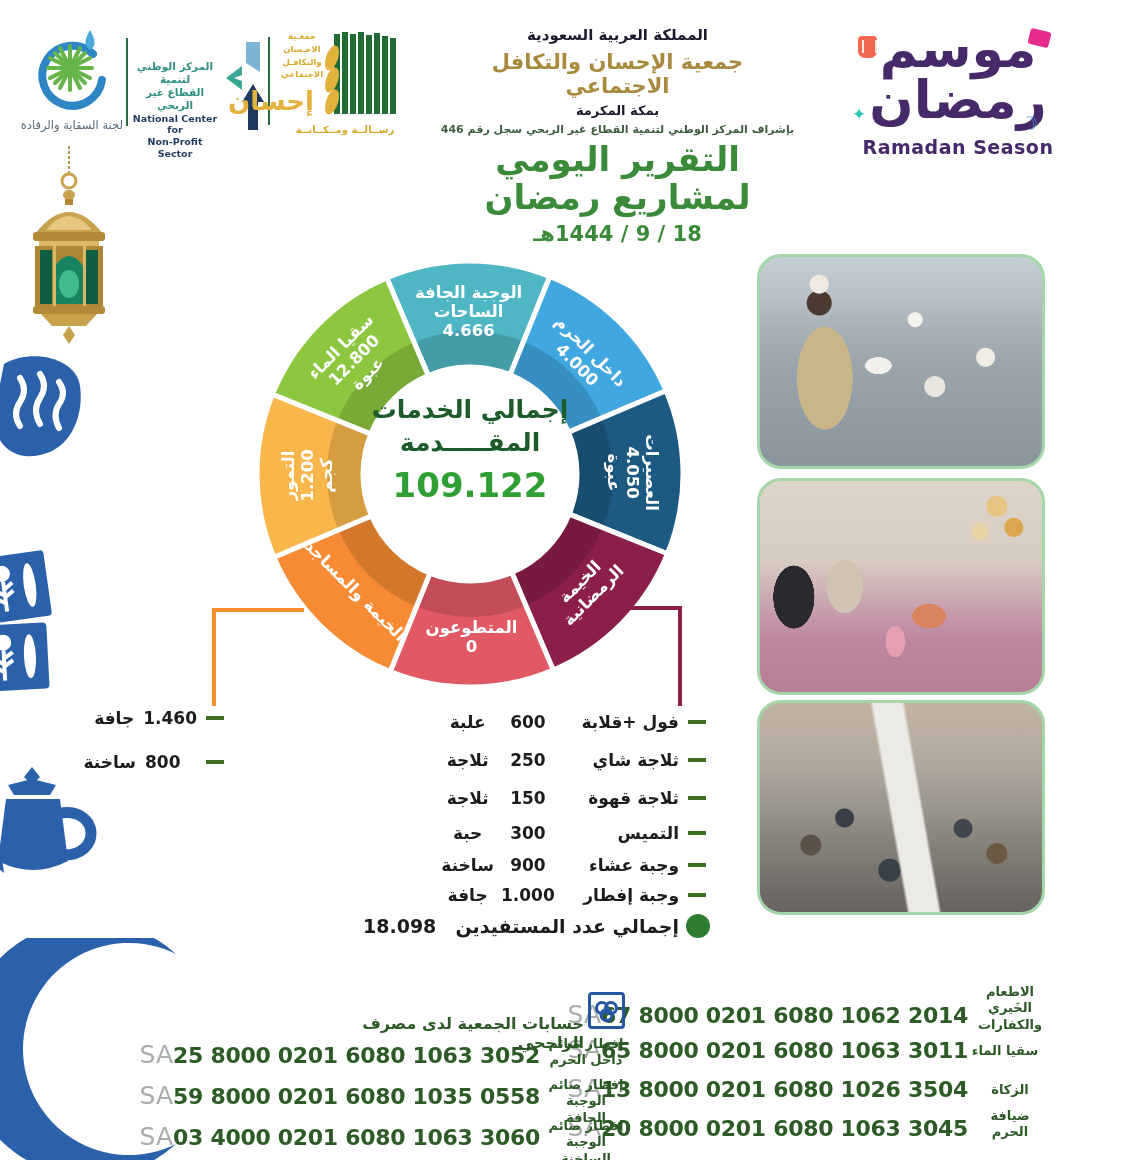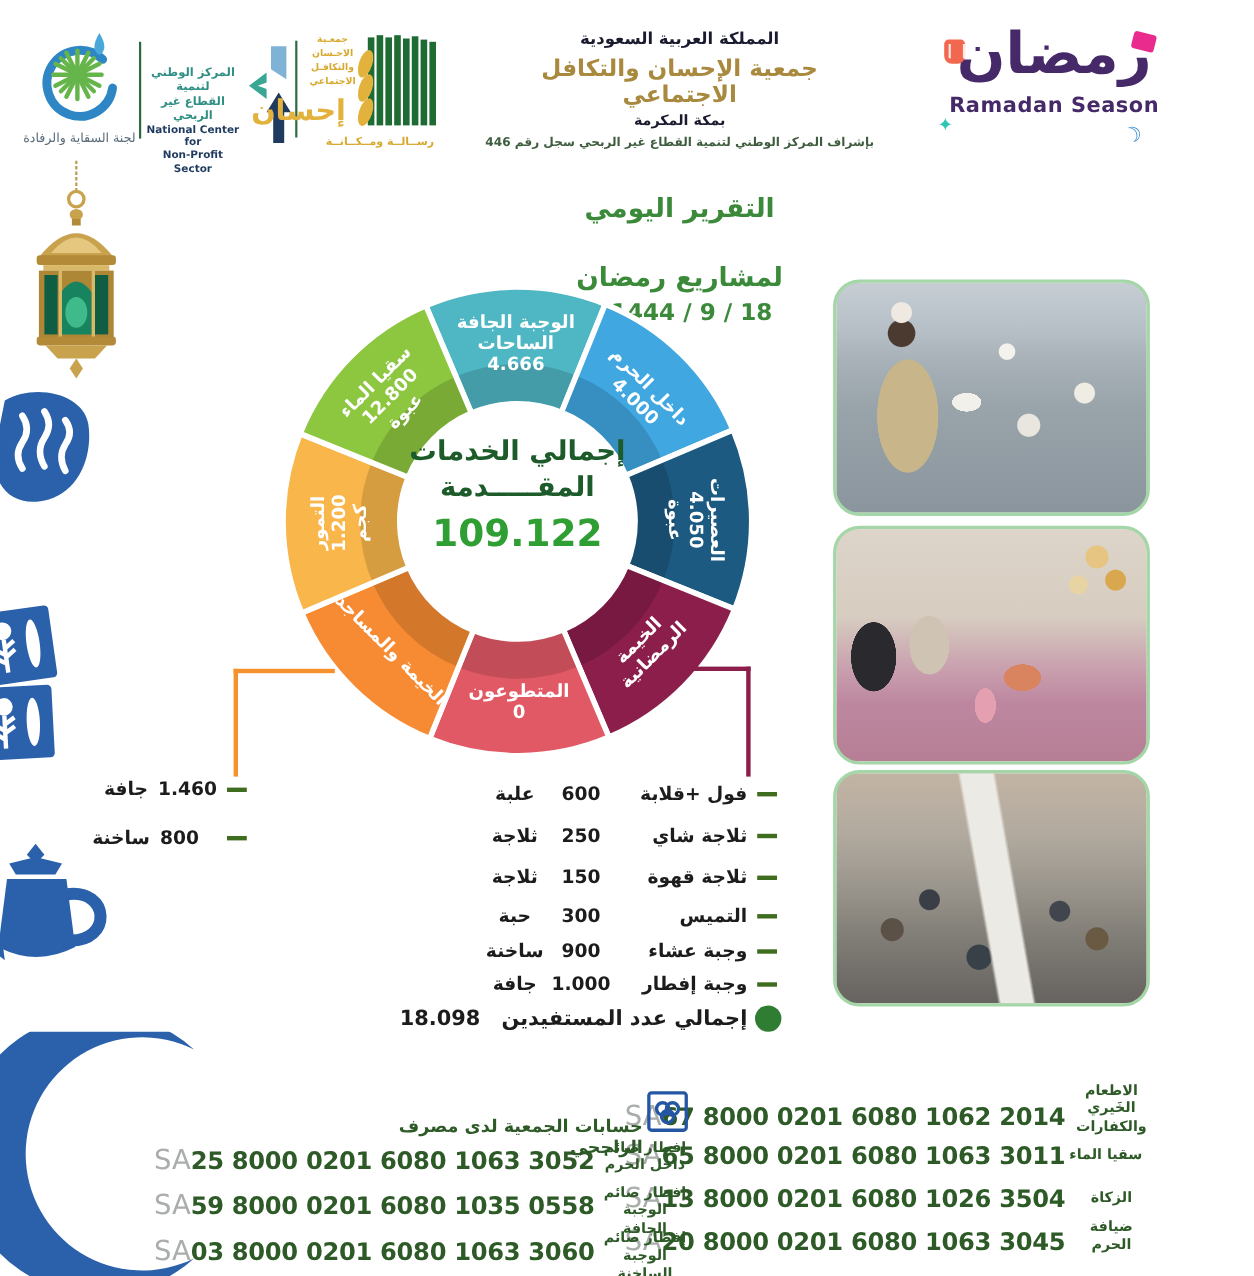--- a/index.html
+++ b/index.html
@@ -8,21 +8,21 @@
             margin:0 auto; direction:rtl; font-family:"DejaVu Sans", sans-serif; }
   .abs { position:absolute; }
 
   
   .org-block { left:440px; top:26px; width:355px; text-align:center; }
   .org-l1 { font-size:15px; font-weight:bold; color:#1b1b30; }
   .org-l2 { font-size:21px; font-weight:bold; color:#a8893d; margin-top:6px; }
   .org-l3 { font-size:13px; font-weight:bold; color:#1b1b30; margin-top:5px; }
   .org-l4 { font-size:11px; font-weight:bold; color:#3e5c3e; margin-top:5px; }
   .report-title { left:440px; top:140px; width:355px; text-align:center; color:#3a8a3a; }
-  .rt-line { font-size:24px; font-weight:bold; line-height:1.12;margin-top:36px; }
+  .rt-line { font-size:34px; font-weight:bold; line-height:1.12; }
   .rt-date { font-size:21px; font-weight:bold; margin-top:6px; }
 
   .sep-line { width:2px; background:#2c6b3f; }
 
   .logo-caption { font-size:11.5px; color:#5a6b7a; text-align:right; }
 
   .ncnp-text { left:130px; top:60px; width:90px; text-align:center; line-height:1.25; }
   .ncnp-ar { font-size:10.5px; font-weight:bold; color:#2f8f85; }
   .ncnp-en { font-size:9.5px; font-weight:bold; color:#1f3a5f; direction:ltr; }
 
@@ -247,20 +247,21 @@
     <div class="rt-line">التقرير اليومي</div>
     <div class="rt-line">لمشاريع رمضان</div>
     <div class="rt-date">18 / 9 / 1444هـ</div>
   </div>
 
   <div class="abs rs-block">
     <div class="abs rs-fanous"></div>
     <div class="abs rs-tag"></div>
     <div class="abs rs-star">✦</div>
     <div class="abs rs-moon">☽</div>
+    <div class="rs-ar">موسم</div>
     <div class="rs-ar">رمضان</div>
     <div class="rs-en">Ramadan Season</div>
   </div>
 
   <svg id="donut" class="abs" width="460" height="460" viewBox="0 0 460 460">
       <path d="M146.7742696317847,33.93246621463021 A213,213 0 0 1 309.79120439758924,32.509838977274285 L270.0829054955026,130.79132756135374 A107,107 0 0 0 188.1917692516477,131.5059806805889 Z" fill="#4fb6c4"></path>
       <path d="M174.12544862603386,98.36780595630103 A143,143 0 0 1 283.5687428584754,97.4127087969494 L270.0829054955026,130.79132756135374 A107,107 0 0 0 188.1917692516477,131.5059806805889 Z" fill="rgba(0,0,0,0.14)"></path>
       <path d="M146.7742696317847,33.93246621463021 A213,213 0 0 1 309.79120439758924,32.509838977274285 L270.0829054955026,130.79132756135374 A107,107 0 0 0 188.1917692516477,131.5059806805889 Z" fill="none" stroke="#ffffff" stroke-width="5"></path>
       <path d="M309.79120439758924,32.509838977274285 A213,213 0 0 1 426.0675337853698,146.7742696317847 L328.4940193194111,188.1917692516477 A107,107 0 0 0 270.0829054955026,130.79132756135374 Z" fill="#41a7e1"></path>
       <path d="M283.5687428584754,97.4127087969494 A143,143 0 0 1 361.632194043699,174.12544862603386 L328.4940193194111,188.1917692516477 A107,107 0 0 0 270.0829054955026,130.79132756135374 Z" fill="rgba(0,0,0,0.14)"></path>
@@ -415,16 +416,16 @@
   </div>
   <div class="iban" style="right:600px; top:1081px;">
     <span class="sa">SA</span><span>59 8000 0201 6080 1035 0558</span>
   </div>
 
   <div class="acct-label" style="left:545px; top:1118px; width:82px;">
     <div>إفطار صائم</div>
     <div>الوجبة الساخنة</div>
   </div>
   <div class="iban" style="right:600px; top:1122px;">
-    <span class="sa">SA</span><span>03 8000 0201 6080 1063 3060</span>
+    <span class="sa">SA</span><span>03 4000 0201 6080 1063 3060</span>
   </div>
 
 </div>
 
 </body></html>

